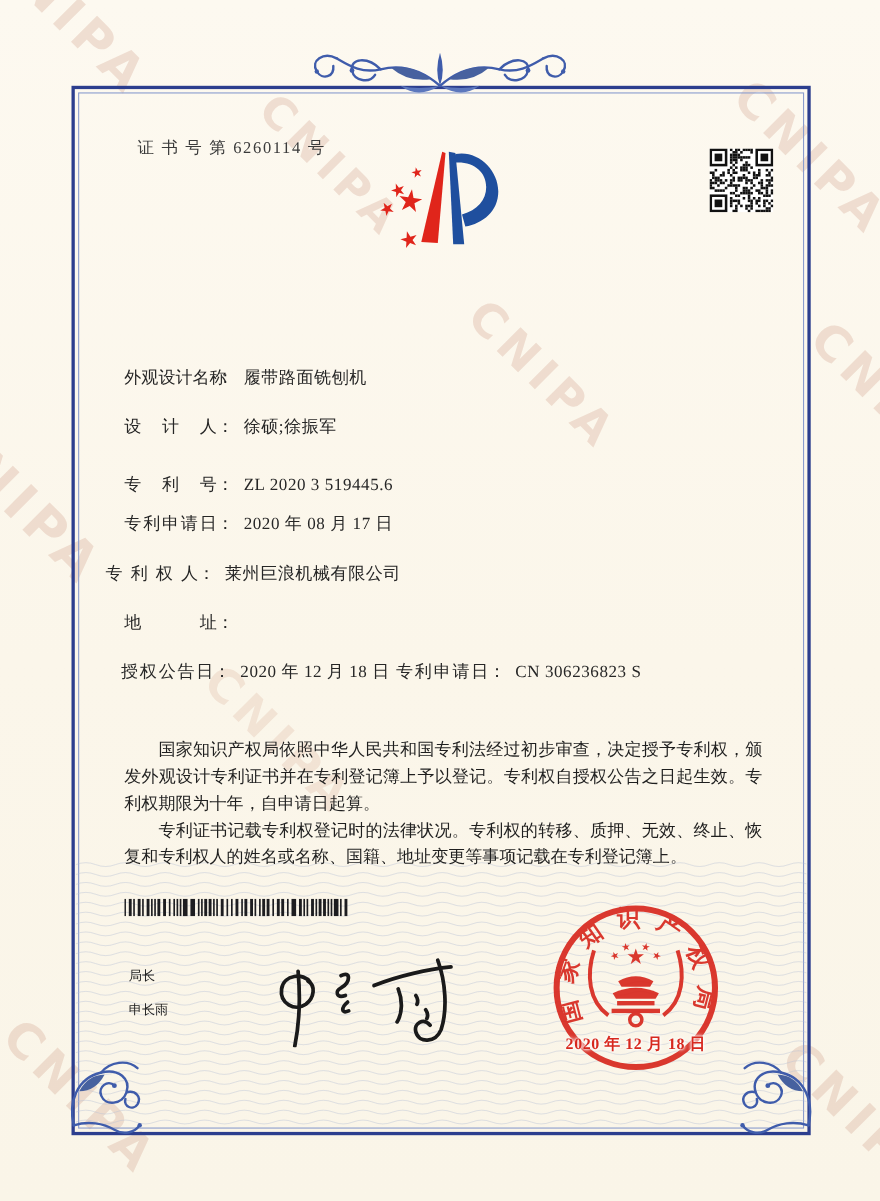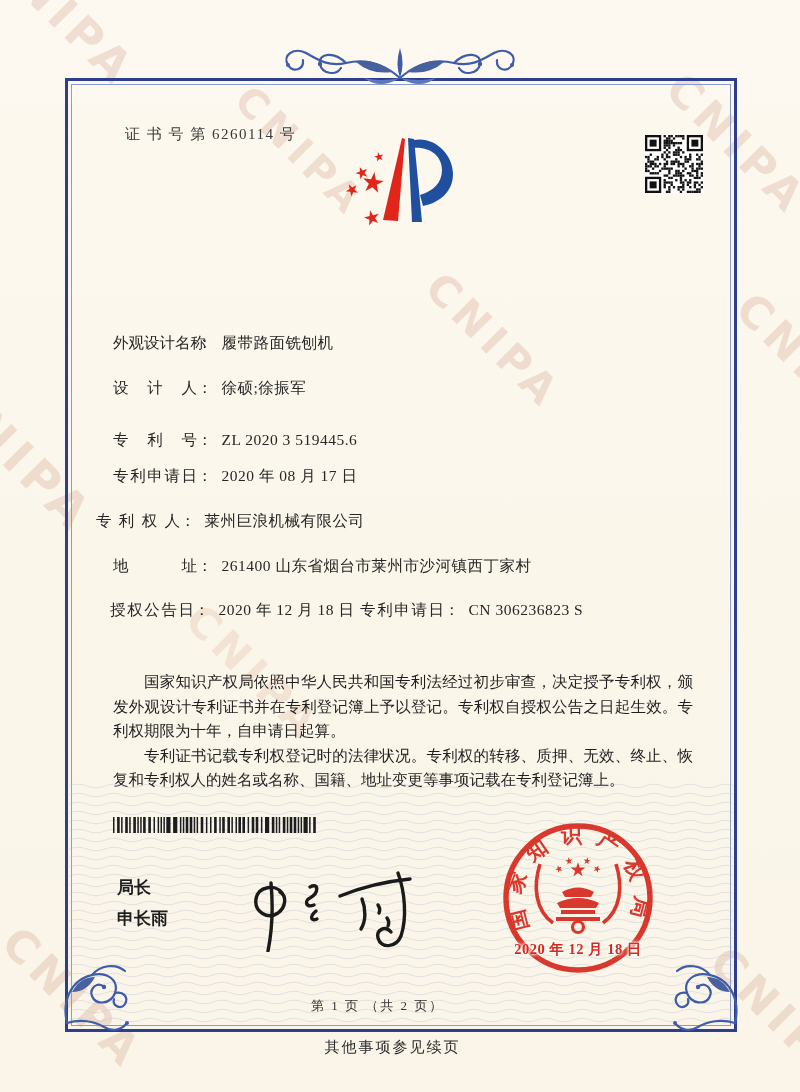--- a/index.html
+++ b/index.html
@@ -30,21 +30,21 @@
   .lbl{display:inline-block;width:84px;text-align:justify;text-align-last:justify;}
   .val{margin-left:9px;letter-spacing:.5px;}
   .r1{left:113px;top:333px}.r2{left:113px;top:378px}.r3{left:113px;top:430px}
   .r4{left:113px;top:466px}.r5{left:96px;top:511px}.r6{left:113px;top:556px}
   .r7{left:110px;top:600px}.r7b{left:360px;top:600px}
   .paras{position:absolute;left:113px;top:640px;width:580px;font-size:15.5px;line-height:24.5px;
          text-align:justify;color:#1f1f1f;z-index:3;margin-top:30px;}
   .paras p{margin:0;text-indent:2em;}
   .barcode{position:absolute;left:113px;top:817px;z-index:3;}
   .sig-labels{position:absolute;left:117px;top:872px;font-family:"Liberation Sans","DejaVu Sans",sans-serif;
-              font-size:17px;font-weight:700;color:#1d1d1d;line-height:31px;z-index:3;}
+              font-size:12px;font-weight:400;color:#1d1d1d;line-height:31px;z-index:3;}
   .sig-hand{position:absolute;left:235px;top:852px;z-index:3;}
   .seal{position:absolute;left:500px;top:820px;z-index:4;}
   .seal-date{position:absolute;left:498px;top:940px;width:160px;text-align:center;font-size:14.5px;font-weight:700;
              color:#d7281e;letter-spacing:.5px;z-index:5;text-shadow:0 0 2px #fff,0 0 3px #fff,0 0 4px #fff;}
   .pagenum{position:absolute;left:65px;top:997px;width:625px;text-align:center;font-size:13px;
            letter-spacing:2px;color:#333;z-index:3;}
   .note{position:absolute;left:65px;top:1038px;width:655px;text-align:center;font-size:15px;color:#2b2b2b;
         letter-spacing:2px;z-index:3;}
 </style>
 </head>
@@ -382,21 +382,20 @@
       <span class="val">2020 年 08 月 17 日</span>
   </div>
   <div class="row r5">
     <span class="lbl">专利权人</span>
       <span>：</span>
       <span class="val">莱州巨浪机械有限公司</span>
   </div>
   <div class="row r6">
     <span class="lbl">地址</span>
       <span>：</span>
-      <span class="val">261400 山东省烟台市莱州市沙河镇西丁家村</span>
   </div>
   <div class="row r7">
     <span class="lbl">授权公告日</span>
       <span>：</span>
       <span class="val">2020 年 12 月 18 日</span>
   </div>
   <div class="row r7b">
     <span class="lbl">专利申请日</span>
       <span>：</span>
       <span class="val">CN 306236823 S</span>
@@ -494,15 +493,13 @@
         <path d="M62,72 Q78,63 94,72 L91,77 L65,77 Z" stroke="none"></path>
         <path d="M57,83 Q78,73 99,83 L96,88 L60,88 Z" stroke="none"></path>
         <rect x="61" y="90" width="34" height="4" stroke="none"></rect>
         <rect x="56" y="97" width="44" height="4" stroke="none"></rect>
         <circle cx="78" cy="107" r="5.5" fill="none" stroke-width="3.2"></circle>
       </g>
     </g>
   </svg>
   <div class="seal-date">2020 年 12 月 18 日</div>
 
-  <div class="pagenum">第 1 页 （共 2 页）</div>
-  <div class="note">其他事项参见续页</div>
 </div>
 
 </body></html>

